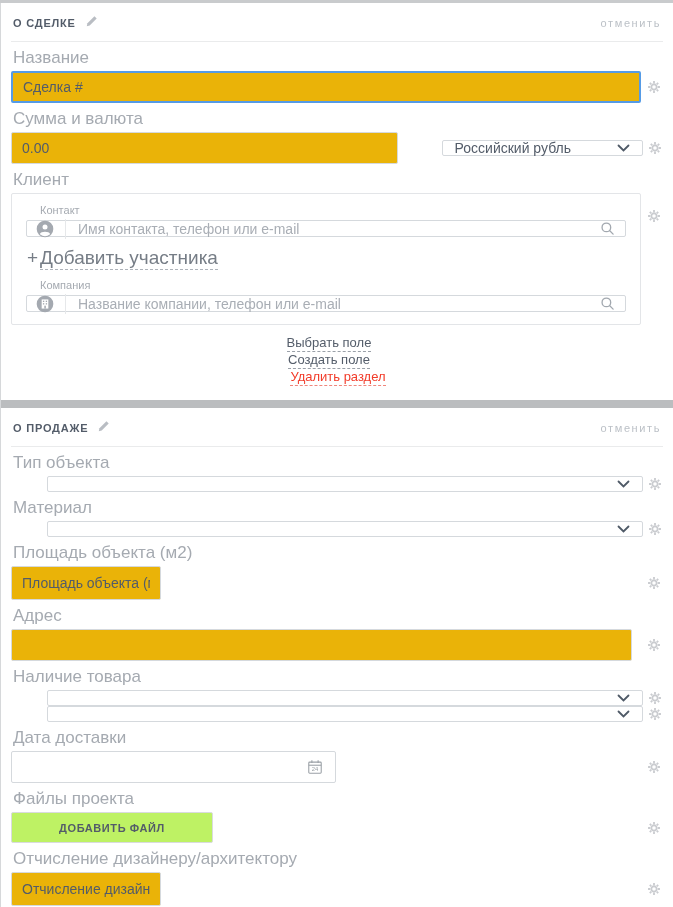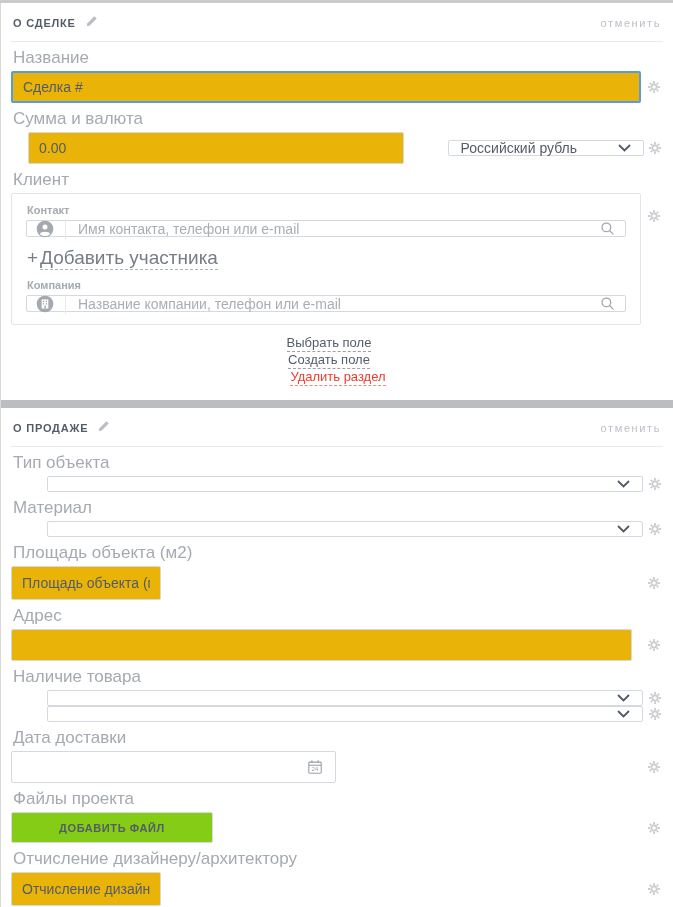--- a/index.html
+++ b/index.html
@@ -36,39 +36,39 @@
   .input, .flex-input {
     height:32px; border:1px solid #d5d9dd; border-radius:2px;
     font-size:14px; color:#535c69; background:#eab308;
   }
   input.input { padding:0 10px; font-family:inherit; outline:none; }
   .input::placeholder { color:#a9aeb5; opacity:1; }
   .input.dark-ph::placeholder { color:#535c69; }
   .input.focused { border:2px solid #559be6; }
 
   .w-full { width:638px; }
-  .w-amount { width:415px; margin-right:8px;margin-left:17px; }
+  .w-amount { width:415px; margin-right:8px; }
   .w-currency { width:215px; }
   .w-select { width:636px; }
   .w-address { width:621px; }
   .w-small { width:150px; height:34px; }
 
   .select {
     display:flex; align-items:center; padding:0 12px; cursor:pointer;
     border:1px solid #d5d9dd; border-radius:2px; height:16px; font-size:14px;
     background:#fff;
     margin-left:36px;
   }
   .select .chev { margin-left:auto; display:flex; }
 
   .client-box {
     width:630px; border:1px solid #e3e5e8; border-radius:2px;
     padding:8px 14px 12px 14px; background:#fff;
   }
-  .inner-label { font-size:11px; color:#a5aab1; margin:2px 0 4px 1px;font-weight:bold; }
+  .inner-label { font-size:11px; color:#a5aab1; margin:2px 0 4px 14px; }
   .search-field {
     display:flex; align-items:center; height:17px; width:100%;
     border:1px solid #d5d9dd; border-radius:2px; background:#fff;
   }
   .search-field .avatar { margin:0 0 0 8px; display:flex; }
   .icon-sep { width:1px; height:20px; background:#e6e8ea; margin:0 10px; }
   .bare {
     flex:1; border:none; outline:none; font-size:14px; color:#535c69;
     font-family:inherit; background:transparent; min-width:0;
   }
@@ -85,21 +85,21 @@
   .links-row .spacer { margin-left:auto; }
 
   .date-field {
     display:flex; align-items:center; width:325px; height:32px;
     border:1px solid #d5d9dd; border-radius:2px; background:#fff;
   }
   .date-field .bare { padding-left:10px; }
   .cal-ico { margin-right:12px; display:flex; cursor:pointer; }
 
   .file-btn {
-    width:202px; height:31px; background:#84cc16; border:1px solid #d9dbde;
+    width:202px; height:31px; background:#bef264; border:1px solid #d9dbde;
     border-radius:2px; font-family:inherit; font-size:11px; font-weight:bold;
     letter-spacing:.6px; color:#535c69; cursor:pointer;
   }
 </style>
 </head>
 <body>
 
 <div class="top-strip"></div>
 <div class="page">
 

